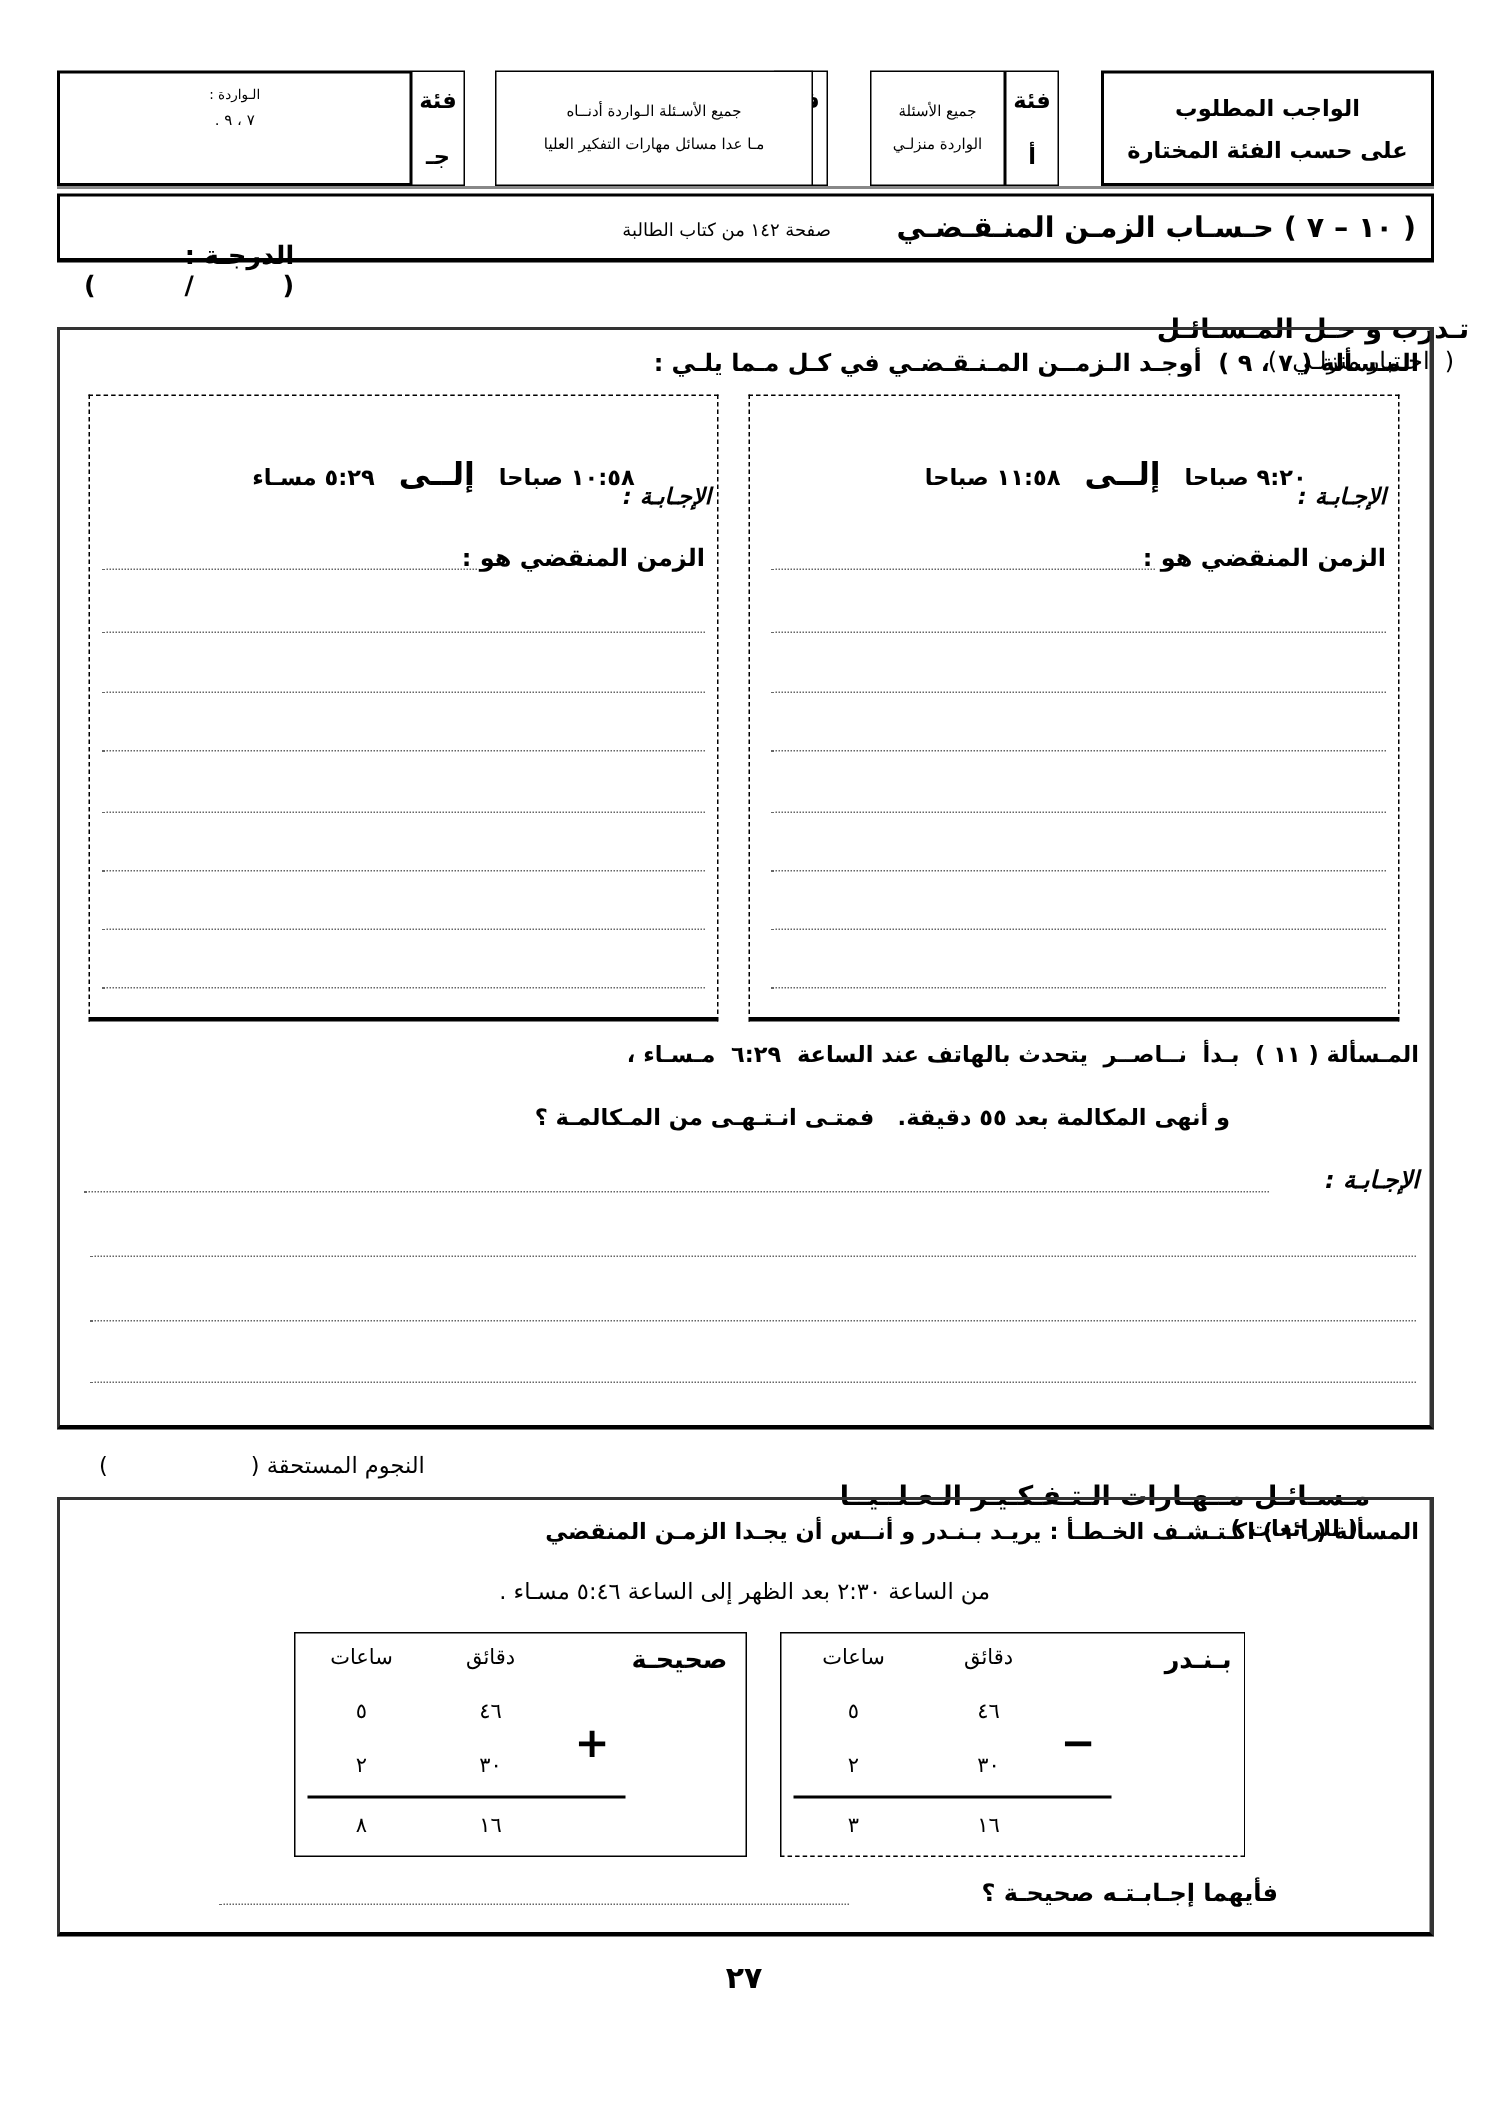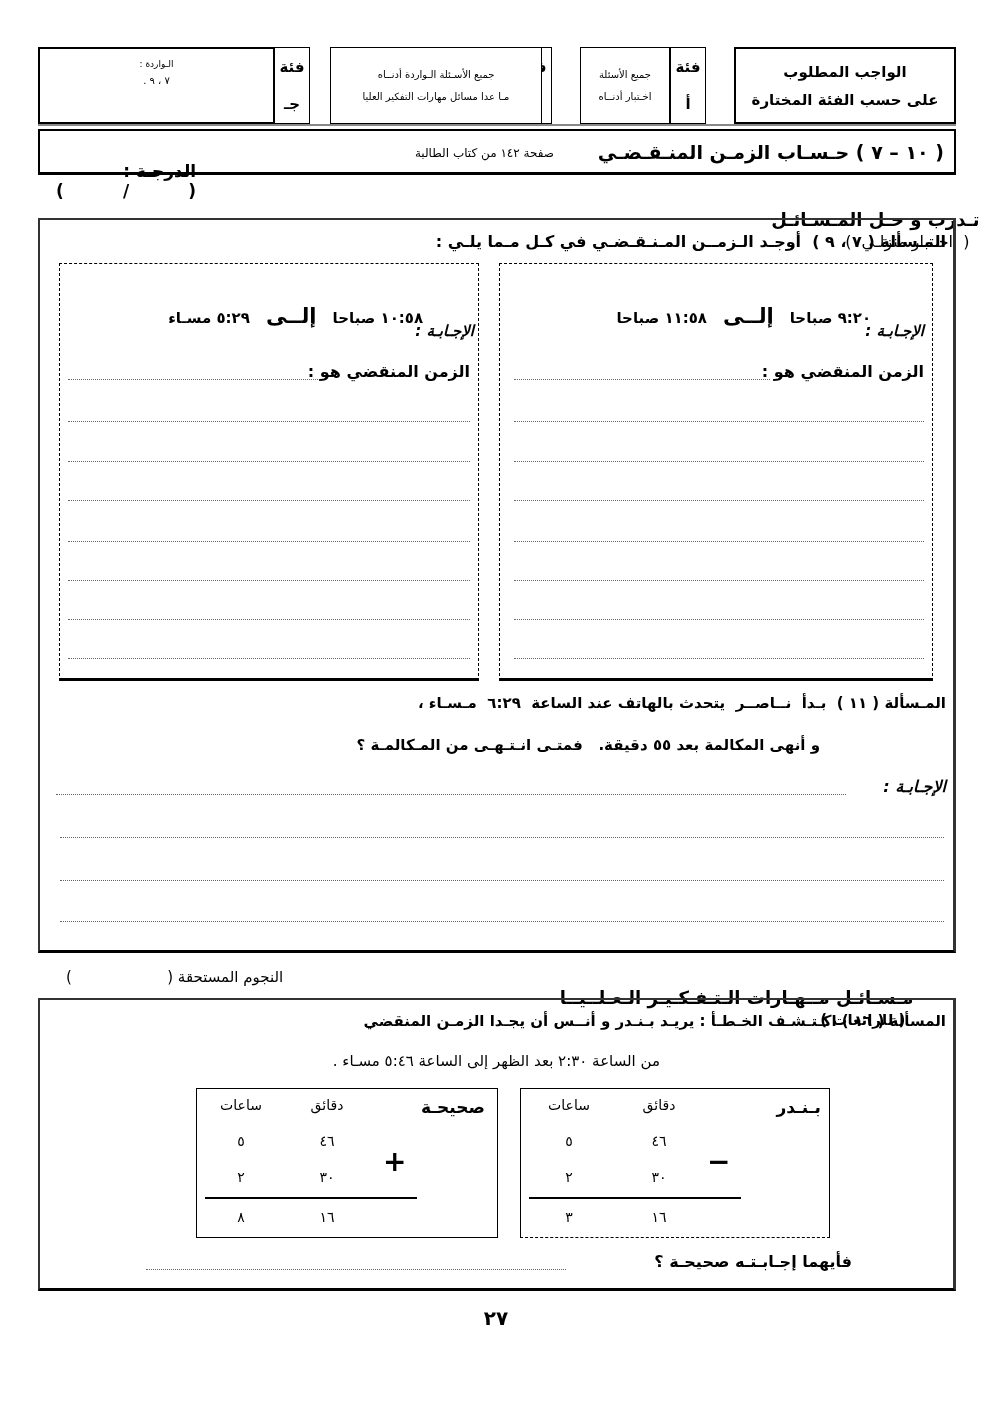--- a/index.html
+++ b/index.html
@@ -42,21 +42,21 @@
   <div style="font-weight:bold; font-size:15px; line-height:28px;">الواجب المطلوب</div>
   <div style="font-weight:bold; font-size:15px; line-height:28px;">على حسب الفئة المختارة</div>
 </div>
 
 <div class="hcat" style="left:670px; top:47px; border-top:1px solid #000; border-bottom:1px solid #000; height:77px;">
   <span>فئة</span>
   <span>أ</span>
 </div>
 <div class="hbox" style="left:580px; width:90px;">
   <div class="small">جميع الأسئلة</div>
-  <div class="small">اخـتبار أدنــاه</div>
+  <div class="small">الواردة منزلـي</div>
 </div>
 
 <div class="hcat" style="left:516px; border-top:1px solid #000; border-bottom:1px solid #000;">
   <span>فئة</span>
   <span>ب</span>
 </div>
 <div class="hbox" style="left:330px; width:212px;">
   <div class="small">جميع الأسـئلة الـواردة أدنــاه</div>
   <div class="small">مـا عدا مسائل مهارات التفكير العليا</div>
 </div>

